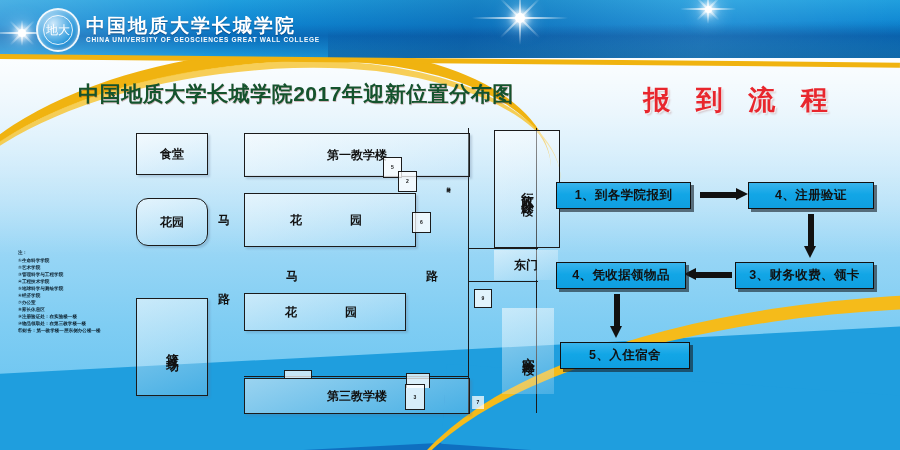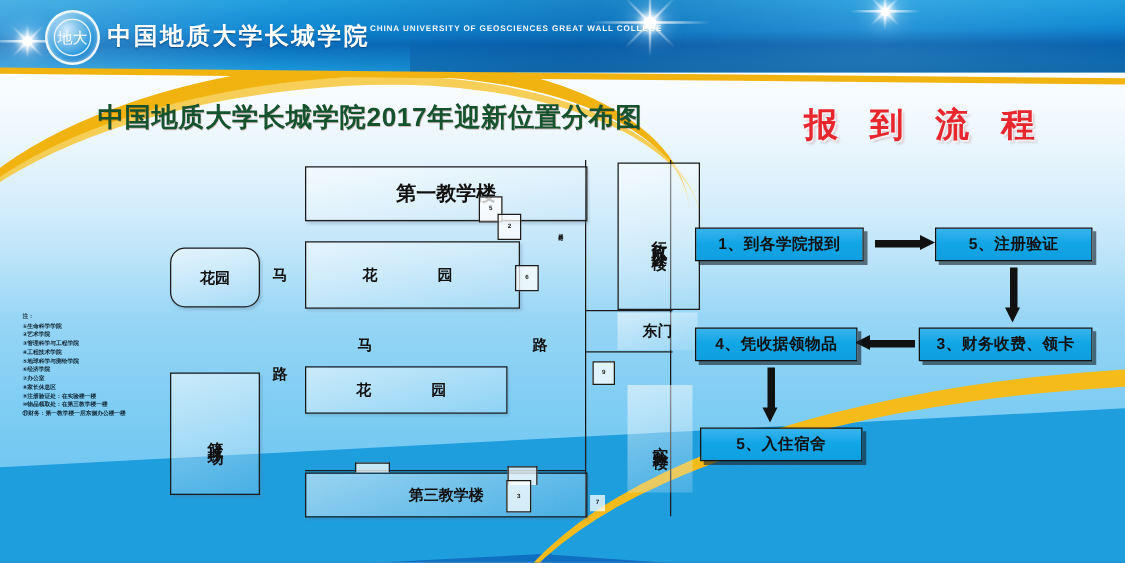--- a/index.html
+++ b/index.html
@@ -64,21 +64,21 @@
 
   
   .logo{position:absolute;left:36px;top:8px;display:flex;align-items:center;gap:6px;}
   .logo-seal{width:40px;height:40px;border-radius:50%;border:2px solid rgba(255,255,255,.92);
     background:radial-gradient(circle at 38% 34%,#cfe9fb 0%,#2e9bdd 58%,#0d63ae 100%);
     display:flex;align-items:center;justify-content:center;
     box-shadow:0 0 4px rgba(255,255,255,.6) inset;}
   .logo-seal .inner{width:28px;height:28px;border-radius:50%;border:1px solid rgba(255,255,255,.85);
     display:flex;align-items:center;justify-content:center;}
   .logo-seal .glyph{font-size:12px;color:#fff;line-height:1;}
-  .logo-txt{display:flex;flex-direction:row;justify-content:center;}
+  .logo-txt{display:flex;flex-direction:column;justify-content:center;}
   .logo-cn{font-size:19px;font-weight:bold;color:#fff;letter-spacing:2px;line-height:1.05;
     text-shadow:0 1px 1px rgba(0,40,90,.55);white-space:nowrap;}
   .logo-en{font-size:6.5px;font-weight:bold;color:#fff;letter-spacing:.7px;line-height:1.2;
     white-space:nowrap;opacity:.96;}
 
   
   .map-title{position:absolute;left:56px;top:80px;width:480px;text-align:center;
     font-size:21px;font-weight:bold;color:#14532d;letter-spacing:.5px;white-space:nowrap;
     text-shadow:.5px .5px 0 rgba(120,0,0,.25);}
 
@@ -202,22 +202,25 @@
   </div>
 
   <div class="map">
 
     <div class="vrule" style="left:342px;top:0;height:285px;"></div>
     <div class="hrule" style="left:342px;top:120px;width:70px;"></div>
     <div class="hrule" style="left:342px;top:153px;width:70px;"></div>
     <div class="vrule" style="left:410px;top:0;height:285px;"></div>
     <div class="divline" style="left:118px;top:47px;width:224px;height:2px;"></div>
 
-
-    <div class="mbox" style="left:118px;top:5px;width:224px;height:42px;font-size:16px;">
+    <div class="mbox" style="left:10px;top:5px;width:70px;height:40px;font-size:12px;">
+      <span>食堂</span>
+    </div>
+
+    <div class="mbox" style="left:118px;top:5px;width:224px;height:42px;font-size:12px;">
       <span>第一教学楼</span>
     </div>
 
     <div class="marker" style="left:257px;top:29px;width:17px;height:19px;">5</div>
     <div class="marker" style="left:272px;top:43px;width:17px;height:19px;">2</div>
 
     <div class="mbox" style="left:10px;top:70px;width:70px;height:46px;font-size:12px;border-radius:12px;">
       <span>花园</span>
     </div>
 
@@ -269,21 +272,21 @@
   <div class="fbox" style="left:556px;top:182px;width:133px;height:25px;">
     <span>1、到各学院报到</span>
   </div>
 
   <div class="arrow h right" style="left:700px;top:188px;width:48px;">
     <div class="shaft" style="width:37px;"></div>
       <div class="head"></div>
   </div>
 
   <div class="fbox" style="left:748px;top:182px;width:124px;height:25px;">
-    <span>5、注册验证</span>
+    <span>4、注册验证</span>
   </div>
 
   <div class="arrow v" style="left:804px;top:214px;height:44px;">
     <div class="shaft" style="height:33px;"></div>
       <div class="head"></div>
   </div>
 
   <div class="fbox" style="left:735px;top:262px;width:137px;height:25px;">
     <span>3、财务收费、领卡</span>
   </div>

